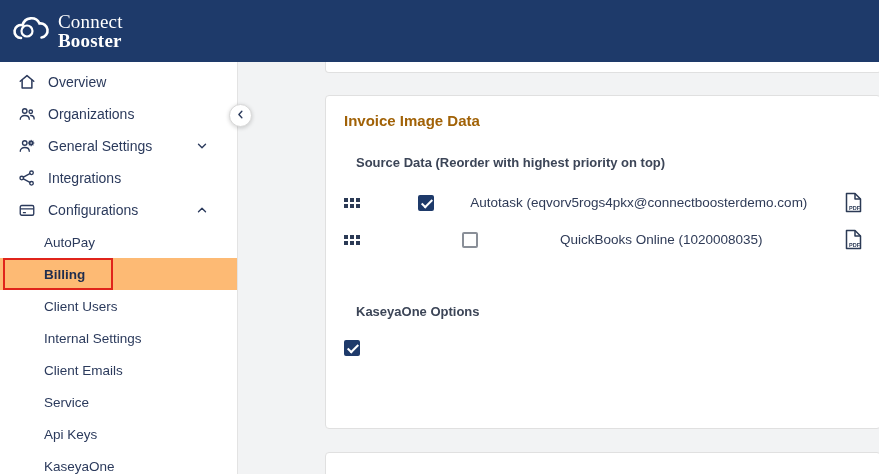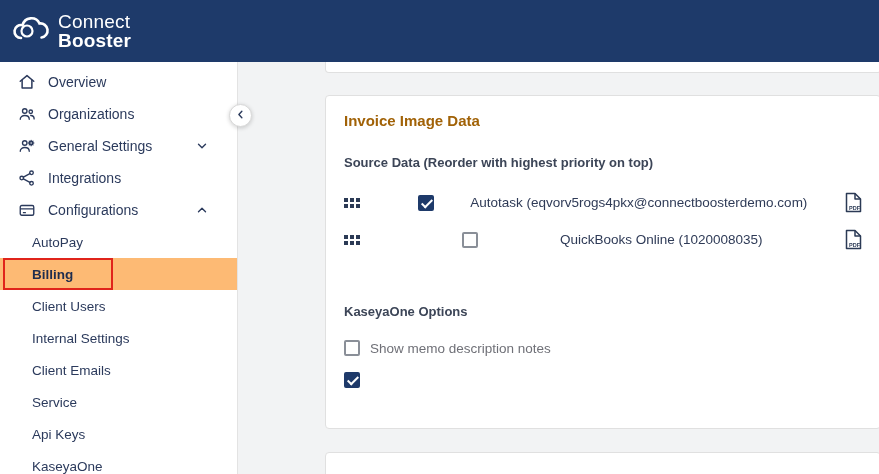--- a/index.html
+++ b/index.html
@@ -10,38 +10,38 @@
     background:#f2f3f4;
     color:#2b3a5c;
   }
 
   
   .header {
     position:absolute; top:0; left:0; right:0; height:62px;
     background:#1e3a6a; display:flex; align-items:center; padding-left:10px;
   }
   .brand { display:flex; align-items:center; gap:6px; }
-  .brand-text { color:#fff; line-height:19px; font-size:19px; letter-spacing:.2px; }
+  .brand-text { color:#fff; line-height:19px; font-size:19px; letter-spacing:.2px;font-family:Liberation Serif, serif; }
   .brand-text .l1 { font-weight:400; display:block; }
   .brand-text .l2 { font-weight:700; display:block; }
 
   
   .sidebar {
     position:absolute; top:62px; left:0; bottom:0; width:238px;
     background:#fff; border-right:1px solid #e3e3e3; padding-top:4px;
   }
   .nav-item {
     height:32px; display:flex; align-items:center; gap:12px;
     padding-left:18px; font-size:14px; color:#2b3a5c; cursor:pointer;
   }
   .nav-item .nav-icon { width:18px; height:18px; flex:0 0 18px; display:flex; }
   .nav-item .chev { margin-left:auto; margin-right:28px; display:flex; }
   .sub-item {
     position:relative; height:32px; display:flex; align-items:center;
-    padding-left:32px; font-size:13.5px; color:#2b3a5c; cursor:pointer;
+    padding-left:44px; font-size:13.5px; color:#2b3a5c; cursor:pointer;
   }
   .sub-item[data-selected="true"] { background:#fdba74; font-weight:700; color:#1f2d4e; }
   .annotation-box {
     position:absolute; left:3px; top:0; width:110px; height:32px;
     border:2px solid #e0241b; pointer-events:none;
   }
 
   
   .collapse-btn {
     position:absolute; left:229px; top:104px; width:23px; height:23px;
@@ -55,21 +55,21 @@
   .prev-card-edge {
     position:absolute; left:86px; top:0; right:-2px; height:11px;
     background:#fff; border:1px solid #e0e0e0; border-top:none; border-radius:0 0 4px 4px;
   }
   .card {
     position:absolute; left:86px; top:33px; right:-2px; height:334px;
     background:#fff; border:1px solid #e0e0e0; border-radius:4px;
     padding:16px 18px;
   }
   .card-title { font-size:15px; font-weight:700; color:#a16207; margin-bottom:26px; }
-  .section-heading { font-size:13px; font-weight:700; color:#3c4557; margin-bottom:14px; }
+  .section-heading { font-size:13px; font-weight:700; color:#3c4557; margin-bottom:14px;margin-left:12px; }
   .source-row { height:37px; display:flex; align-items:center;justify-content:space-between; }
   .drag-handle { display:grid; grid-template-columns:repeat(3,4px); grid-auto-rows:4px; gap:2px; margin-right:30px; cursor:grab; }
   .drag-handle i { background:#2b3a55; width:4px; height:4px; display:block; }
   .checkbox {
     width:16px; height:16px; border:2px solid #8a8f98; border-radius:2px;
     background:#fff; display:inline-block; position:relative; flex:0 0 16px; cursor:pointer;
   }
   .checkbox[data-checked="true"] { background:#1e3a6a; border-color:#1e3a6a; }
   .checkbox[data-checked="true"]::after {
     content:""; position:absolute; left:4px; top:0px; width:4px; height:9px;
@@ -260,24 +260,20 @@
         <svg width="17" height="21" viewBox="0 0 17 21">
           <path d="M1.5 1.5 h8.5 l5.5 5.5 v12.5 h-14 z" fill="none" stroke="#2b3a55" stroke-width="1.5" stroke-linejoin="round"></path>
           <path d="M10 1.5 v5.5 h5.5" fill="none" stroke="#2b3a55" stroke-width="1.5" stroke-linejoin="round"></path>
           <text x="4" y="18" font-size="5.5" font-weight="bold" fill="#2b3a55" font-family="Liberation Sans, sans-serif">PDF</text>
         </svg>
       </span>
     </div>
 
     <div class="section-heading additional-heading">KaseyaOne Options</div>
 
-    <div class="option-row">
-      <span class="checkbox" data-checked="false"></span>
-      <span class="option-label muted">Show memo description notes</span>
-    </div>
 
     <div class="option-row">
       <span class="checkbox" data-checked="true"></span>
     </div>
   </div>
 
   <div class="card-next"></div>
 
 </div>
 

